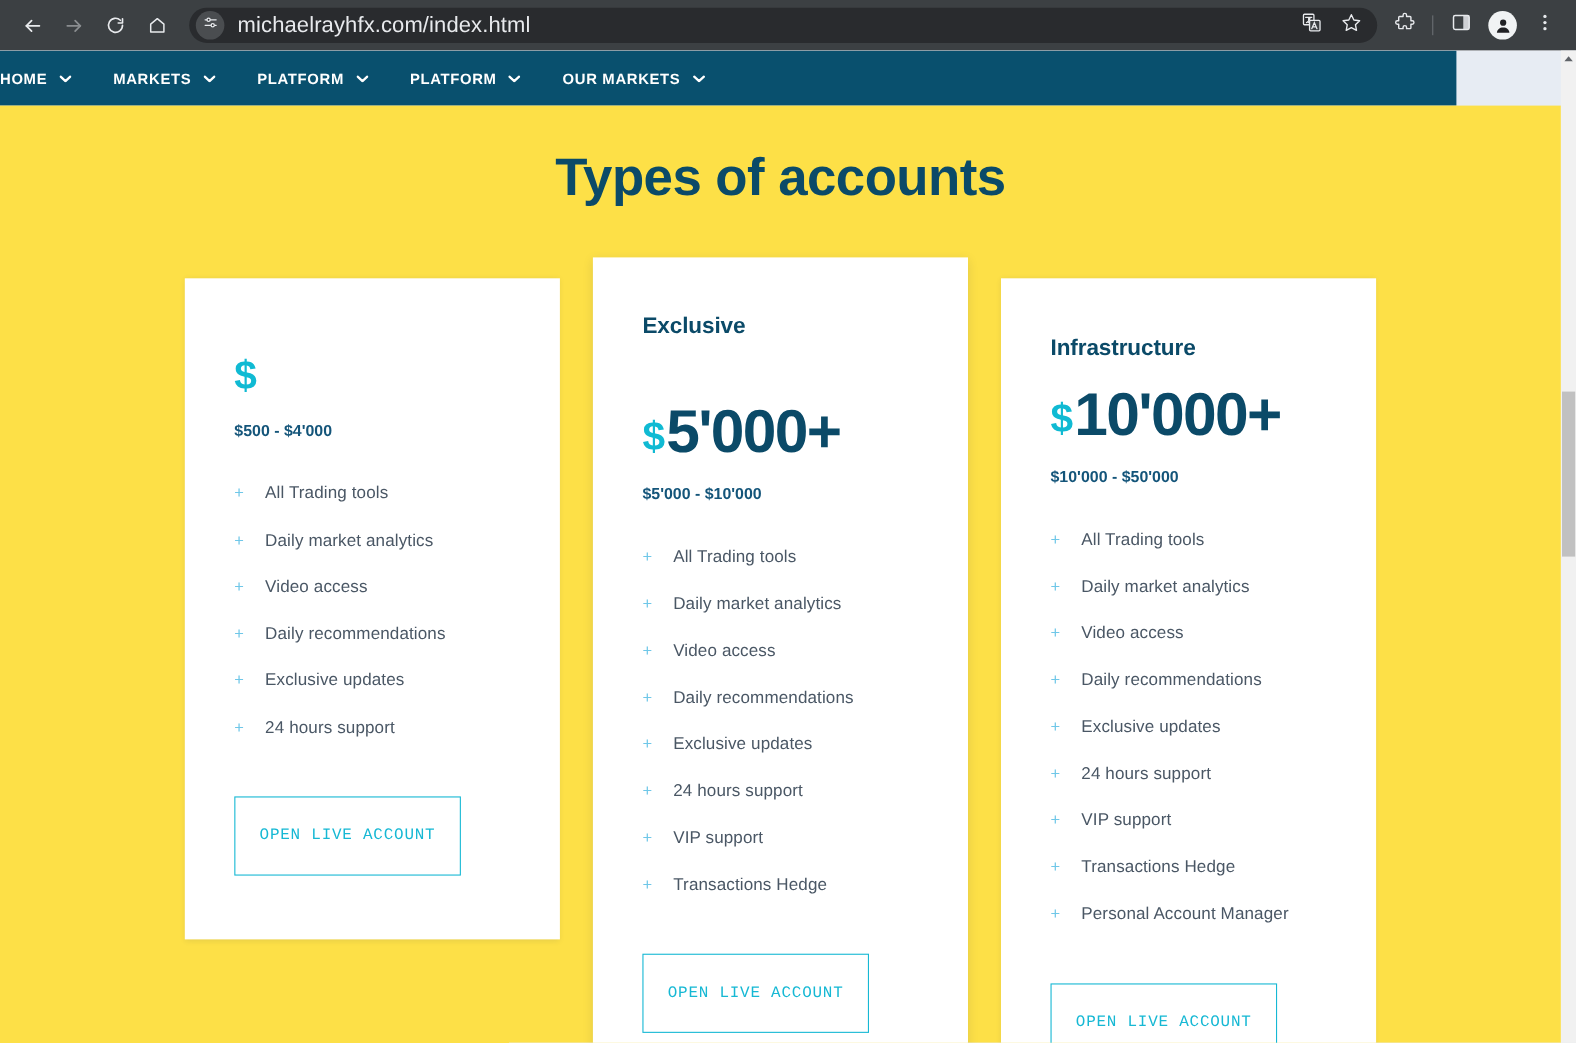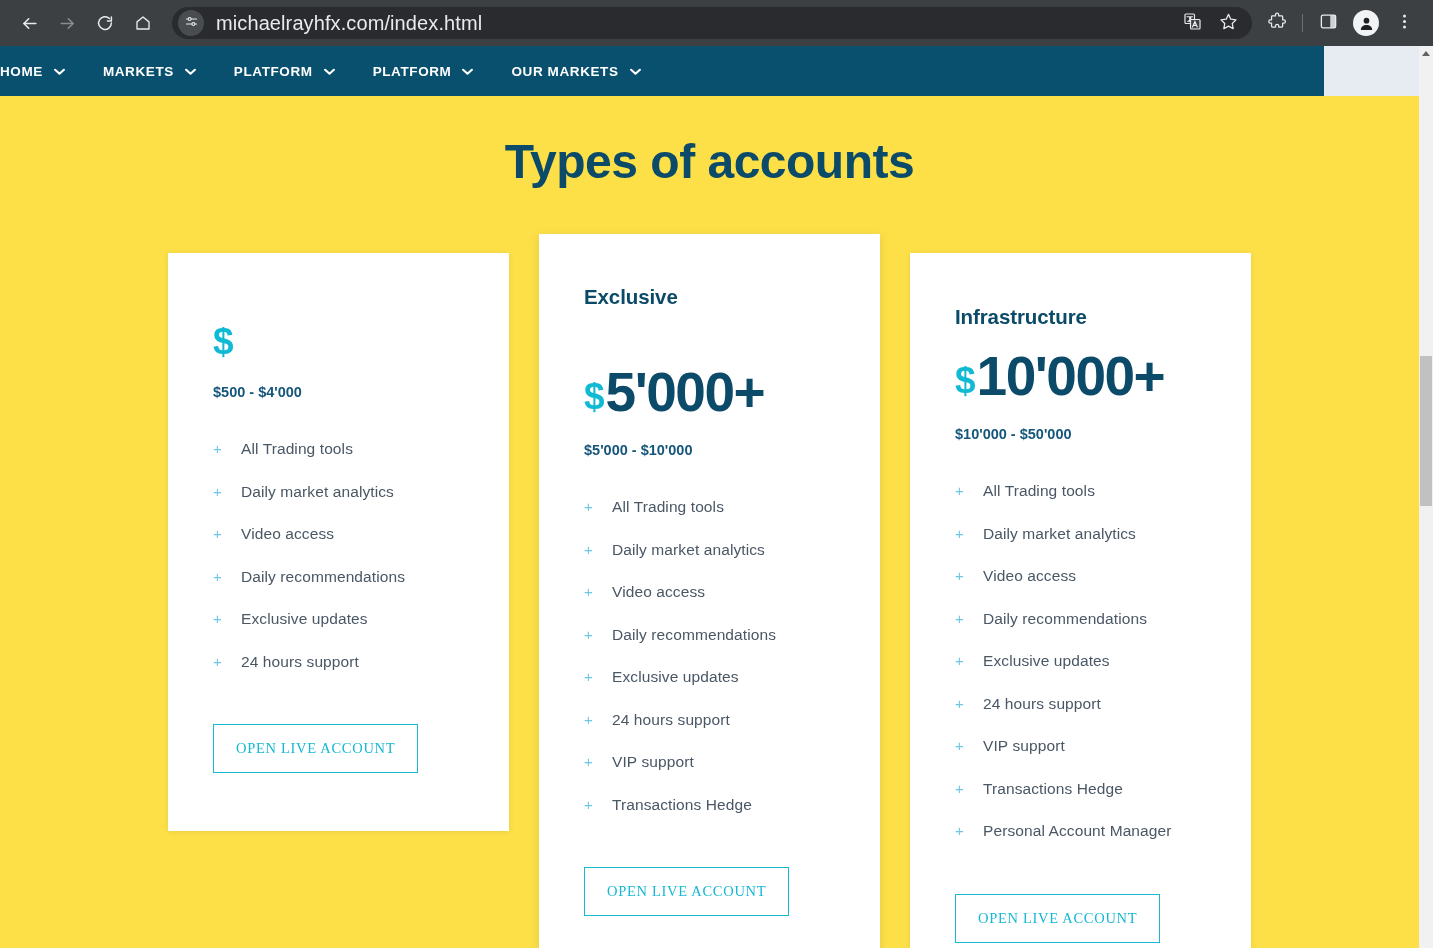--- a/index.html
+++ b/index.html
@@ -235,23 +235,23 @@
   .cta-btn {
     margin-top: 29px;
     margin-bottom: 58px;
     display: inline-block;
     border: 1.5px solid #16b8d4;
     color: #16b8d4;
     background: transparent;
     font-size: 14.5px;
     font-weight: normal;
     letter-spacing: 0.7px;
-    padding: 15px 22px;
+    padding: 27px 22px;
     cursor: pointer;
-    font-family: Liberation Serif, serif;
+    font-family: Liberation Mono, monospace;
     white-space: nowrap;
   }
 
   
   .scrollbar-track {
     position: absolute;
     top: 46px;
     right: 0;
     width: 14px;
     height: 902px;

